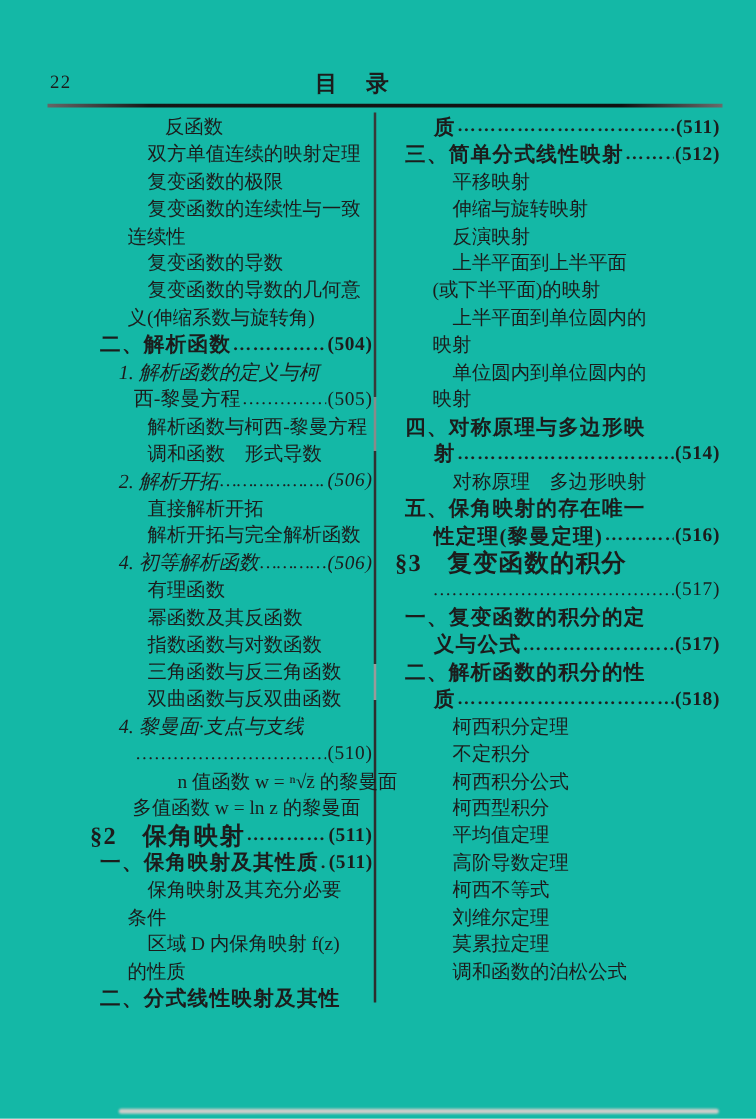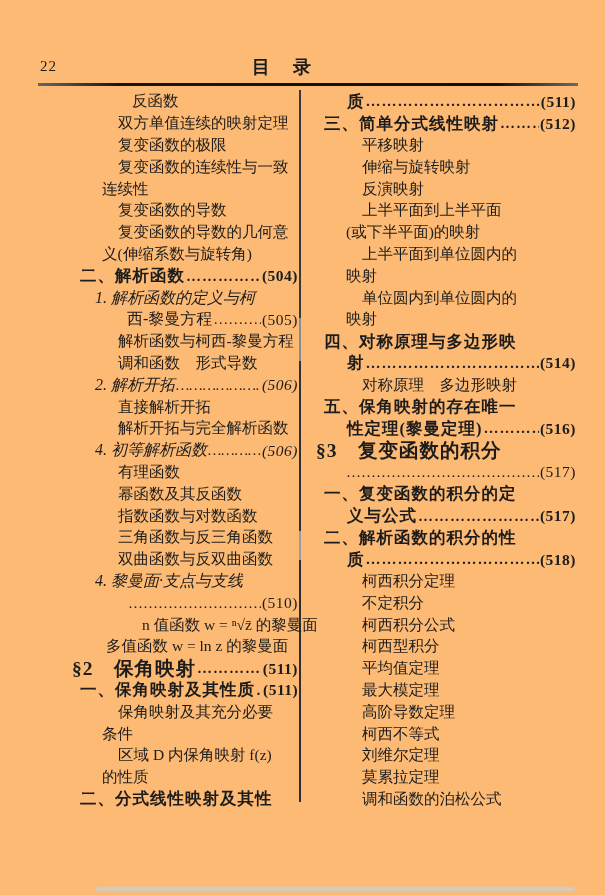--- a/index.html
+++ b/index.html
@@ -1,18 +1,18 @@
 <!DOCTYPE html>
 <html><head>
 <meta charset="utf-8">
 <style>
   html,body{margin:0;padding:0;background:#e8e8e6;}
   .page{
     position:relative;width:605px;height:895px;margin:0 auto;
-    background:#fdba74;color:#1c1c1c;overflow:hidden;
+    background:#14b8a6;color:#1c1c1c;overflow:hidden;
     font-family:"Liberation Serif","DejaVu Serif",serif;
   }
   .pagenum{position:absolute;left:40px;top:58px;font-size:15px;letter-spacing:1px;}
   .book-title{position:absolute;left:252px;top:55px;font-size:18px;font-weight:bold;letter-spacing:23px;white-space:nowrap;}
   .head-rule{position:absolute;left:38px;top:83px;width:540px;height:3px;
     background:linear-gradient(90deg,#666 0%,#161616 15%,#101010 85%,#6a6a6a 100%);}
   .divider{position:absolute;left:299px;top:90px;width:2px;height:712px;
     background:linear-gradient(180deg,#383838 0 32%,#8a8a8a 32% 38%,#303030 38% 62%,#9a9a9a 62% 66%,#2d2d2d 66% 100%);}
   .col{position:absolute;top:91px;}
   .col-left{left:58px;width:240px;}
@@ -20,21 +20,21 @@
   .line{display:flex;align-items:center;height:21.8px;font-size:16px;white-space:nowrap;overflow:visible;}
   .line .txt{flex:0 0 auto;}
   .line .leader{flex:1 1 auto;overflow:hidden;white-space:nowrap;min-width:6px;margin:0 1px;font-size:15px;color:#1e1e1e;}
   .line .pg{flex:0 0 auto;font-size:15.5px;letter-spacing:.5px;}
   
   .sec  {margin-left:14px;font-size:19.5px;font-weight:600;letter-spacing:1px;}
   .secc {margin-left:43px;font-size:16.5px;}
   .head {margin-left:22px;font-weight:bold;font-size:16.5px;letter-spacing:1px;}
   .headc{margin-left:45px;font-weight:bold;font-size:16.5px;letter-spacing:1px;}
   .num  {margin-left:37px;font-style:italic;}
-  .numc {margin-left:69px;}
+  .numc {margin-left:49px;}
   .item {margin-left:60px;font-size:15.5px;}
   .item2{margin-left:74px;font-size:15.5px;text-align:right;}
   .itemc{margin-left:44px;font-size:15.5px;align-items:center;}
   .math {margin-left:48px;font-size:15.5px;}
   .math1{margin-left:84px;font-size:15.5px;}
   .smudge{position:absolute;left:95px;top:887px;width:480px;height:4px;background:#cdcdca;border-radius:2px;filter:blur(1px);}
 </style>
 </head>
 <body>
 
@@ -248,23 +248,20 @@
       <div class="line item">
         <span class="txt">柯西积分公式</span>
       </div>
       <div class="line item">
         <span class="txt">柯西型积分</span>
       </div>
       <div class="line item">
         <span class="txt">平均值定理</span>
       </div>
       <div class="line item">
-        <span class="txt">最大模定理</span>
-      </div>
-      <div class="line item">
         <span class="txt">高阶导数定理</span>
       </div>
       <div class="line item">
         <span class="txt">柯西不等式</span>
       </div>
       <div class="line item">
         <span class="txt">刘维尔定理</span>
       </div>
       <div class="line item">
         <span class="txt">莫累拉定理</span>

